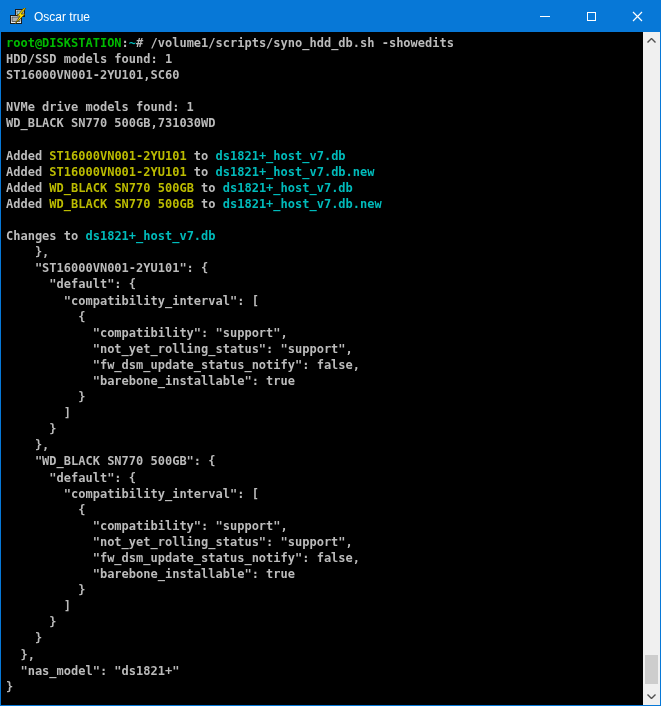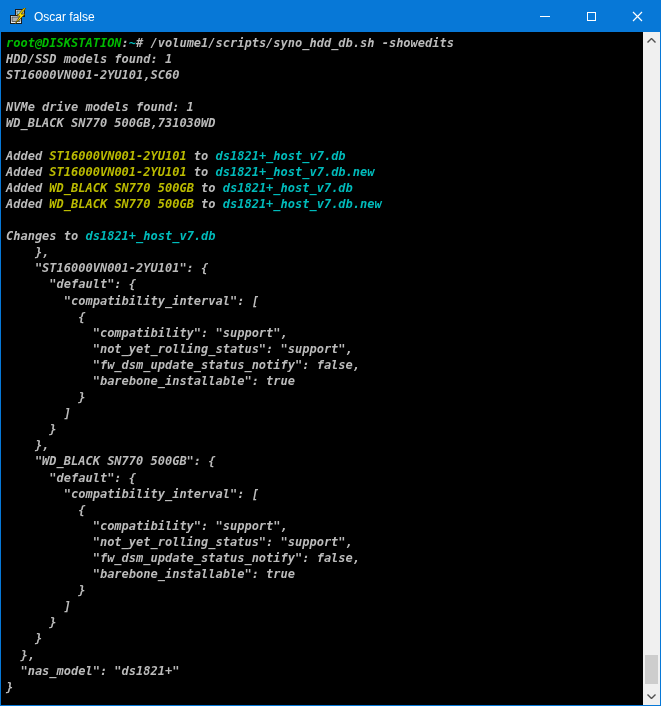--- a/index.html
+++ b/index.html
@@ -40,21 +40,21 @@
     background:#000;
     padding:3px 0 0 5px;
     font-family:"DejaVu Sans Mono", monospace;
     font-size:12px;
     font-weight:bold;
     line-height:16.1px;
     white-space:pre;
     overflow:hidden;
     cursor:text;
   }
-  .tline { height:16.1px;font-style:italic; }
+  .tline { height:16.1px; }
 
   
   .scrollbar {
     flex:0 0 17px; width:17px;
     background:var(--sb-track,#f0f0f0);
     position:relative;
   }
   .sb-btn {
     position:absolute; left:0; width:17px; height:17px;
     display:flex; align-items:center; justify-content:center;
@@ -75,21 +75,21 @@
   <div class="titlebar">
     <span class="app-icon">
       <svg width="20" height="18" viewBox="0 0 20 18">
         <rect x="6.5" y="1.5" width="9" height="7" fill="#e6e6e6" stroke="#1a1a1a"></rect>
         <rect x="8" y="3" width="6" height="3.5" fill="#9adced" stroke="#1a1a1a" stroke-width="0.6"></rect>
         <rect x="1.5" y="7.5" width="11" height="8" fill="#f0f0f0" stroke="#1a1a1a"></rect>
         <rect x="3" y="9" width="8" height="4.5" fill="#b0b0b0" stroke="#1a1a1a" stroke-width="0.6"></rect>
         <polygon points="15,0 8,8 11,8 6,16 16,6 12,6 17,0" fill="#ffe000" stroke="#5a4a00" stroke-width="0.8"></polygon>
       </svg>
     </span>
-    <span class="title-text">Oscar false</span>
+    <span class="title-text">Oscar true</span>
 
     <div class="win-controls">
       <div class="win-btn" title="minimize">
         <span class="glyph-min"></span>
       </div>
       <div class="win-btn" title="maximize">
         <span class="glyph-max"></span>
       </div>
       <div class="win-btn" title="close">
         <span style="display:flex;">

